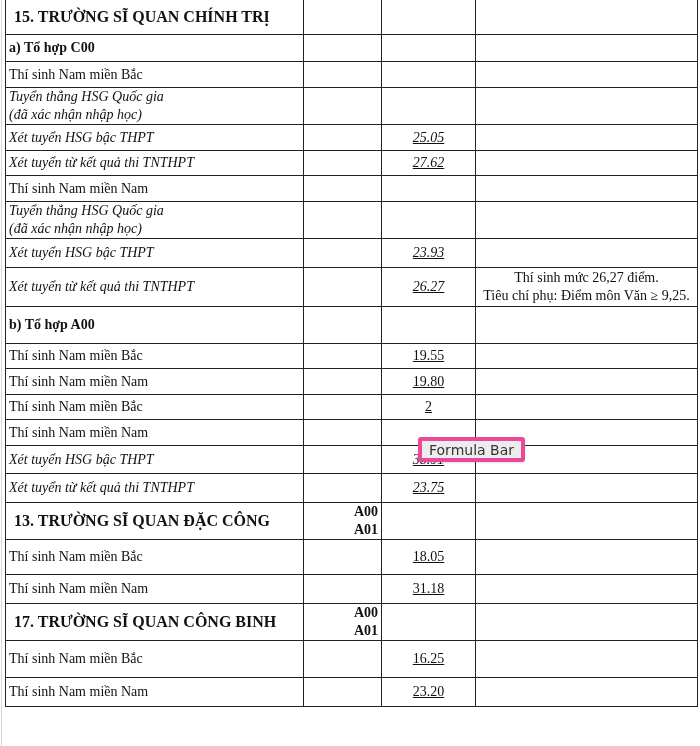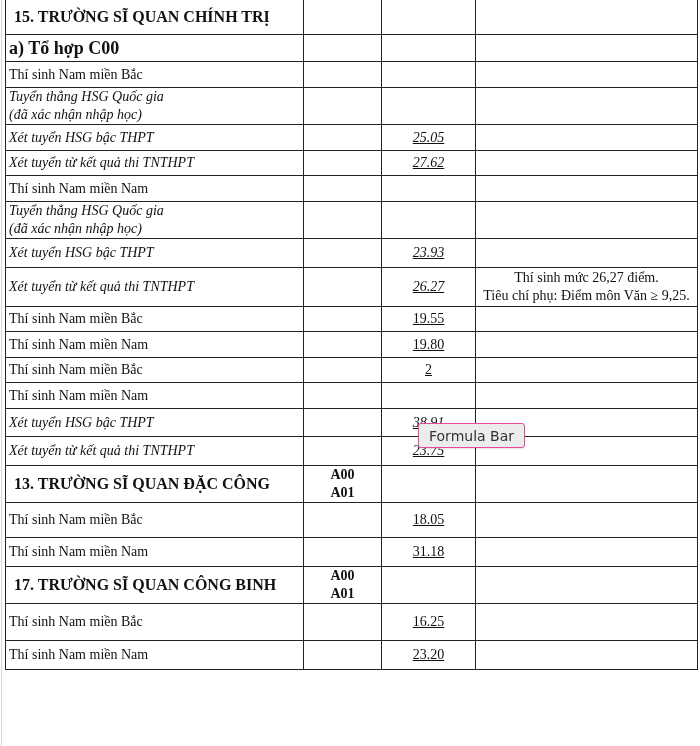--- a/index.html
+++ b/index.html
@@ -17,29 +17,29 @@
       line-height: 18px;
       vertical-align: middle;
       overflow: hidden;
       white-space: nowrap;
     }
     col.c1 { width: 298px; }
     col.c2 { width: 78px; }
     col.c3 { width: 94px; }
     col.c4 { width: 222px; }
     .school td.label { font-weight: bold; font-size: 16px; padding-left: 8px; }
-    .group td.label { font-weight: bold; font-size: 18px; }
+    .group td.label { font-weight: bold; font-size: 14px; }
     .it { font-style: italic; }
     td.score { text-align: center; text-decoration: underline; }
-    td.code { text-align: center; font-weight: bold; font-size: 14px; line-height: 18px; }
+    td.code { text-align: right; font-weight: bold; font-size: 14px; line-height: 18px; }
     td.note { font-size: 11px; line-height: 13px; padding-left: 3px; text-align: center; }
     .tooltip {
-      position: absolute; left: 418px; top: 423px;
+      position: absolute; left: 418px; top: 437px;
       width: 107px; height: 25px;
-      background: #ececec; border: 1px solid #ec4899; border-radius: 3px;
+      background: #ececec; border: 4px solid #ec4899; border-radius: 3px;
       box-shadow: 0 1px 2px rgba(0,0,0,0.12);
       font-family: "DejaVu Sans", sans-serif; font-size: 14px; color: #333;
       display: flex; align-items: center; justify-content: center;
       box-sizing: border-box;
     }
   </style>
 </head>
 <body>
 
 <div class="gridline-left"></div>
@@ -115,20 +115,26 @@
     </tr>
     <tr style="height:39px">
       <td class="it">Xét tuyển từ kết quả thi TNTHPT</td>
       <td></td>
       <td class="score it">26.27</td>
       <td class="note">
           <div>Thí sinh mức 26,27 điểm.</div>
           <div>Tiêu chí phụ: Điểm môn Văn  ≥ 9,25.</div>
         </td>
     </tr>
+    <tr class="group" style="height:37px">
+      <td class="label">b) Tổ hợp A00</td>
+      <td></td>
+        <td></td>
+        <td></td>
+    </tr>
     <tr style="height:25px">
       <td>Thí sinh Nam miền Bắc</td>
       <td></td>
       <td class="score">19.55</td>
       <td></td>
     </tr>
     <tr style="height:26px">
       <td>Thí sinh Nam miền Nam</td>
       <td></td>
       <td class="score">19.80</td>

